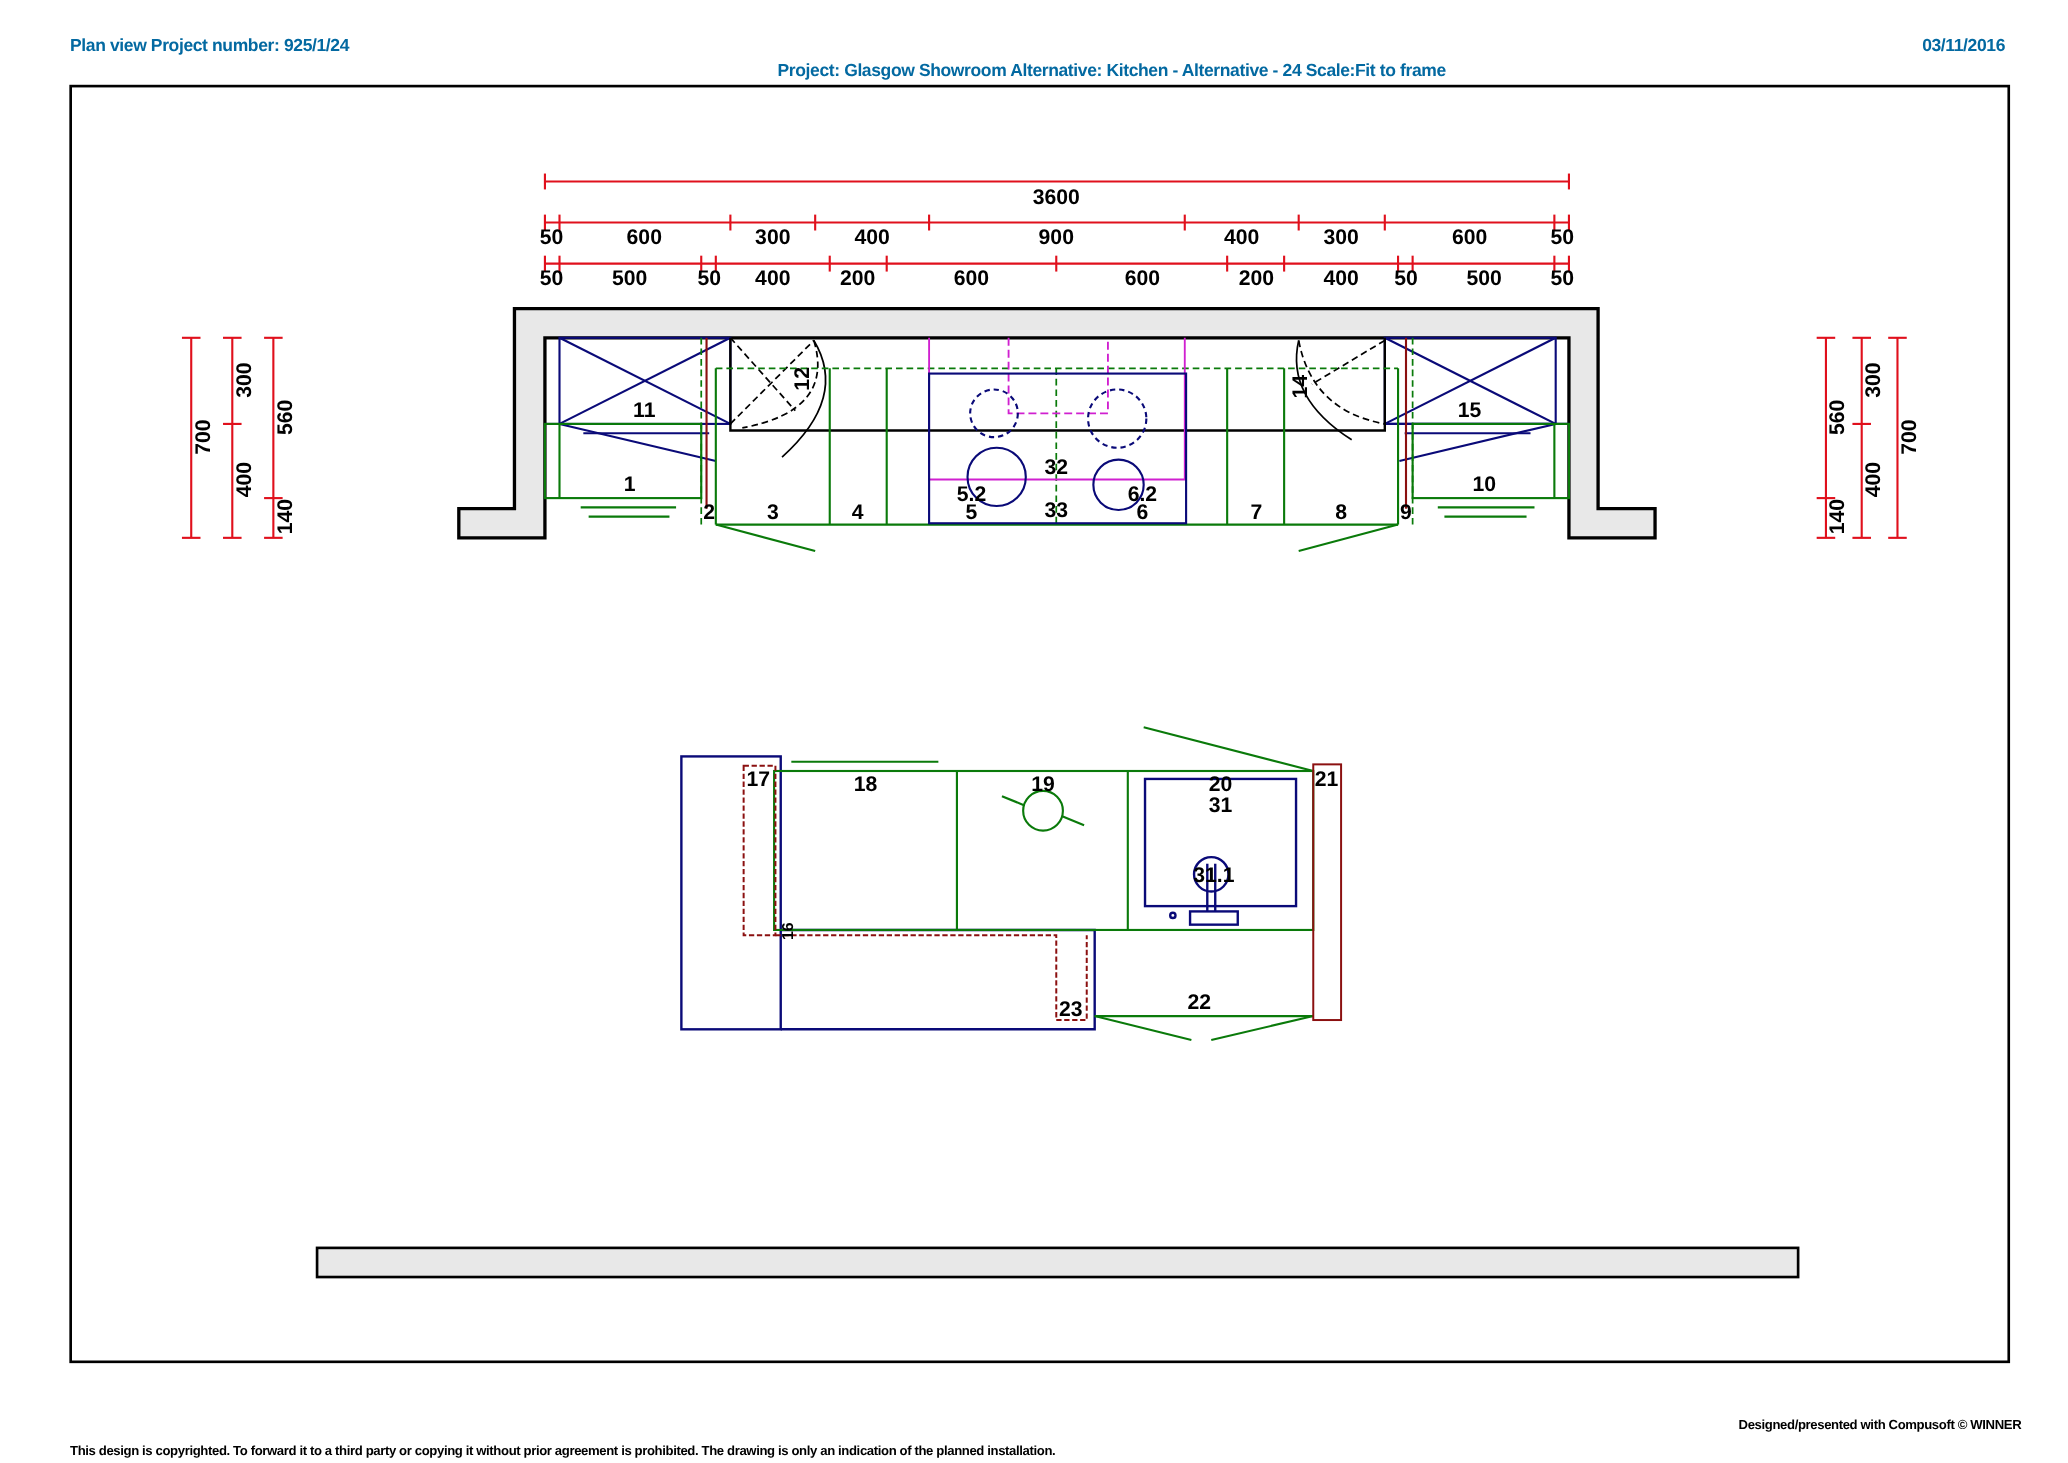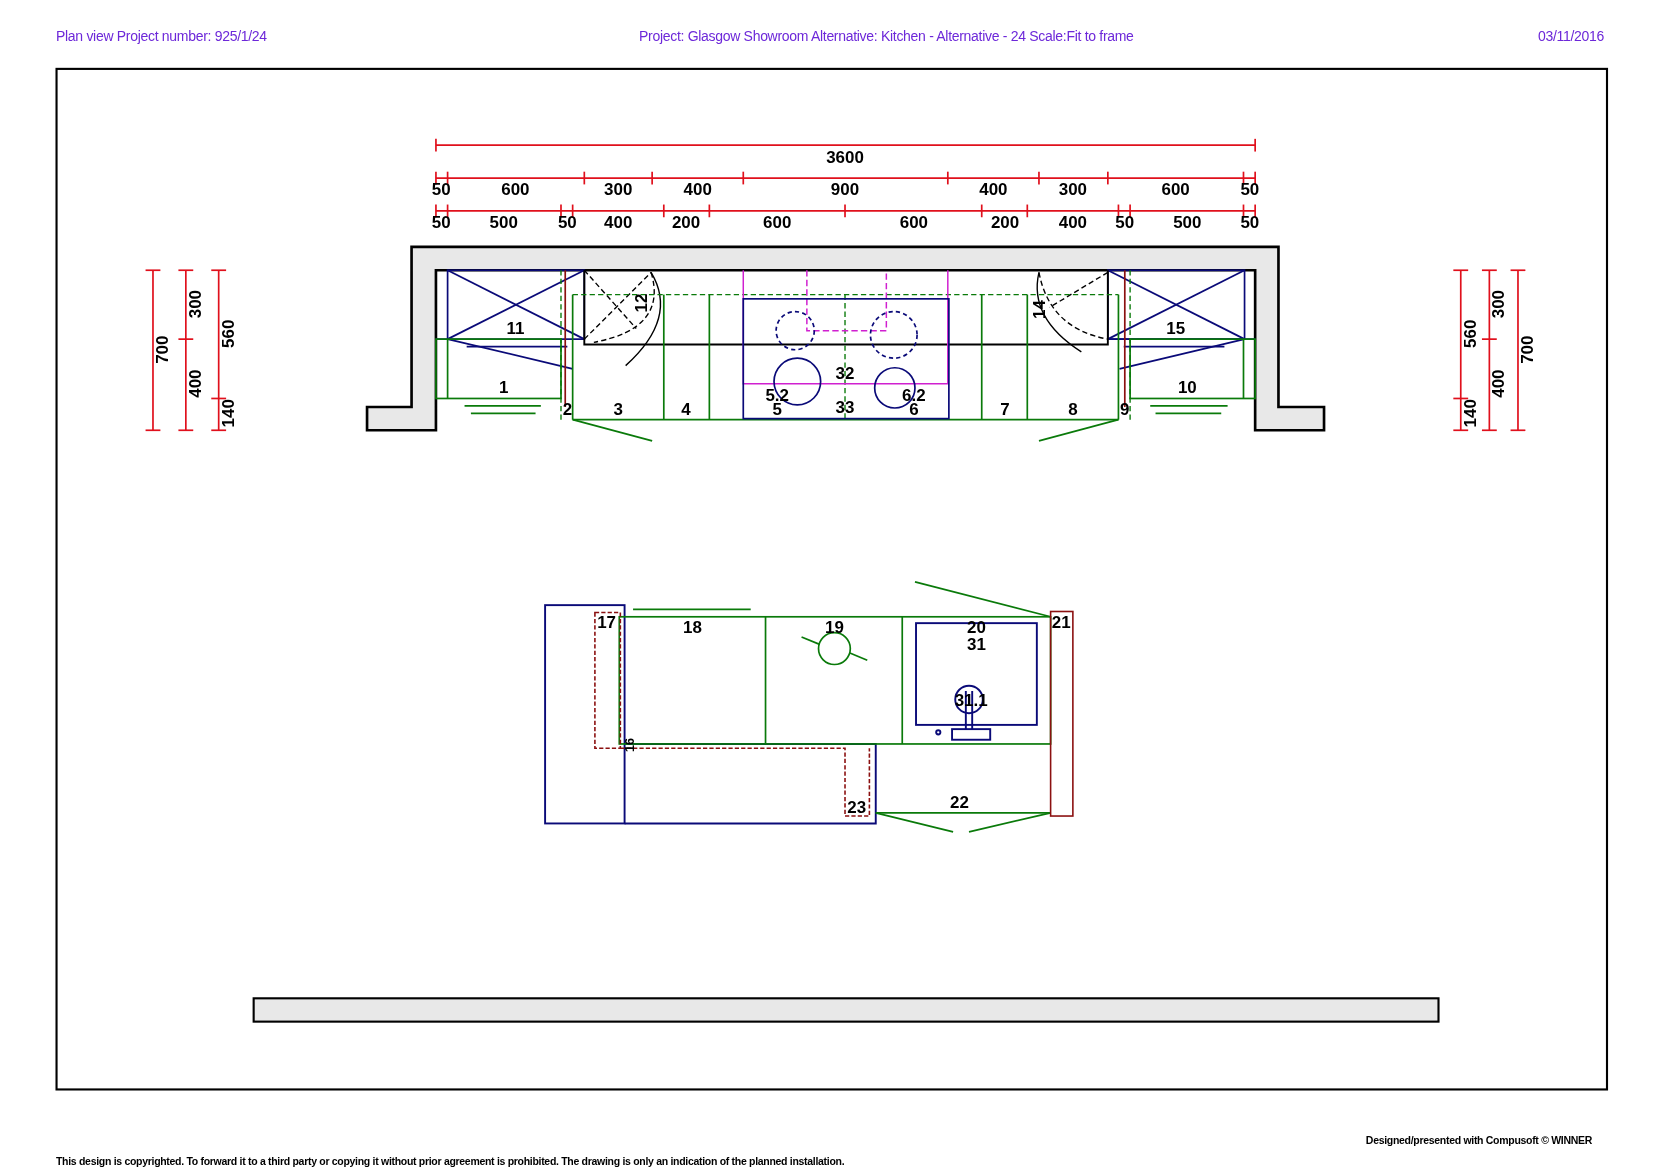--- a/index.html
+++ b/index.html
@@ -1,26 +1,26 @@
 <!DOCTYPE html>
 <html><head>
 <meta charset="utf-8">
 <style>
   html,body{margin:0;padding:0;background:#fff;}
   body{width:1654px;height:1170px;position:relative;overflow:hidden;font-family:"Liberation Sans",sans-serif;}
-  .hdr{position:absolute;top:28px;font-weight:normal;font-size:14px;color:#6d28d9;white-space:nowrap;letter-spacing:-0.3px;}
+  .hdr{position:absolute;top:28px;font-weight:bold;font-size:14px;color:#0369a1;white-space:nowrap;letter-spacing:-0.3px;}
   .ftr{position:absolute;font-size:10.5px;font-weight:bold;color:#000;white-space:nowrap;letter-spacing:-0.3px;}
   svg{position:absolute;left:0;top:0;}
   svg text{font-family:"Liberation Sans",sans-serif;font-weight:bold;fill:#000;}
 </style>
 </head>
 <body>
 
 <div class="hdr" style="left:56px;">Plan view Project number: 925/1/24</div>
-<div class="hdr" style="left:639px;">Project: Glasgow Showroom Alternative: Kitchen - Alternative - 24  Scale:Fit to frame</div>
+<div class="hdr" style="left:622px;margin-top:20px;">Project: Glasgow Showroom Alternative: Kitchen - Alternative - 24  Scale:Fit to frame</div>
 <div class="hdr" style="right:50px;">03/11/2016</div>
 
 <svg width="1654" height="1170" viewBox="0 0 1560 1104">
 
   <rect x="53" y="65" width="1463" height="963" fill="none" stroke="#000" stroke-width="2"></rect>
 
   <g stroke="#e0101c" stroke-width="1.6">
     <line x1="411" y1="137" x2="1184" y2="137"></line>
     <line x1="411" y1="131" x2="411" y2="143"></line>
       <line x1="1184" y1="131" x2="1184" y2="143"></line>
@@ -238,13 +238,13 @@
     <text x="921" y="597">20</text>
     <text x="921" y="613">31</text>
     <text x="916" y="666">31.1</text>
     <text x="1001" y="593">21</text>
     <text x="905" y="762">22</text>
     <text x="808" y="767">23</text>
   </g>
 </svg>
 
 <div class="ftr" style="left:56px;top:1120px;margin-top:35px;">This design is copyrighted. To forward it to a third party or copying it without prior agreement is prohibited. The drawing is only an indication of the planned installation.</div>
-<div class="ftr" style="right:62px;top:1134px;text-align:center;">Designed/presented with Compusoft © WINNER</div>
+<div class="ftr" style="right:37px;top:1134px;text-align:center;">Designed/presented with Compusoft © WINNER</div>
 
 </body></html>

